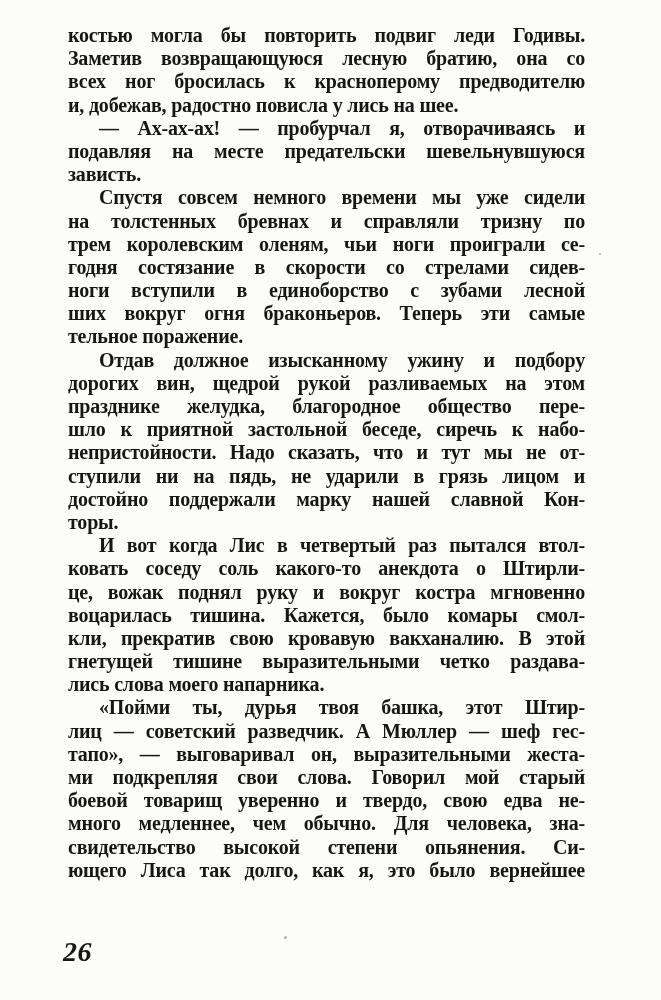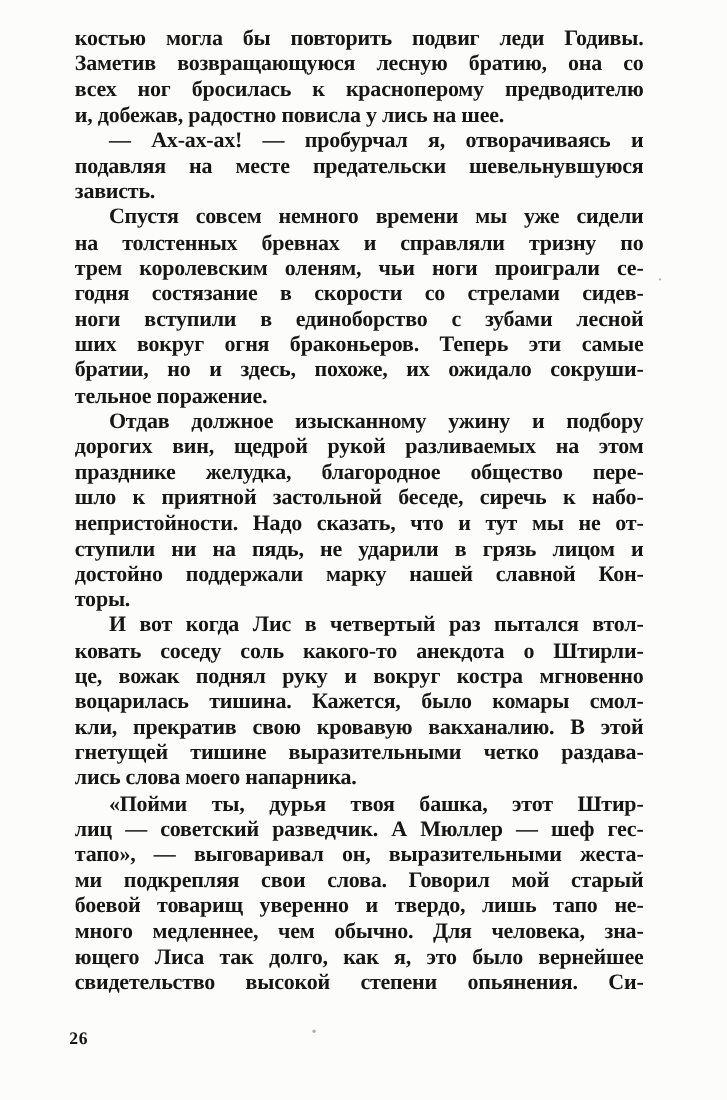--- a/index.html
+++ b/index.html
@@ -41,23 +41,24 @@
   .ln.end {
     text-align-last: left;
   }
   .ln.indent {
     text-indent: 31px;
   }
   .page-number {
     position: absolute;
     left: 63px;
     top: 936px;
-    font-size: 16px;
+    font-size: 28px;
     font-weight: 600;
     letter-spacing: 0.5px;
+    font-style: italic;
   }
   .speck {
     position: absolute;
     border-radius: 50%;
     opacity: 0.55;
   }
   .speck-1 { left: 284px; top: 936px; width: 3px; height: 3px; }
   .speck-2 { left: 599px; top: 253px; width: 2px; height: 2px; }
 </style>
 </head>
@@ -76,21 +77,20 @@
         <div class="ln">подавляя на месте предательски шевельнувшуюся</div>
         <div class="ln end">зависть.</div>
       </div>
       <div class="para">
         <div class="ln indent">Спустя совсем немного времени мы уже сидели</div>
         <div class="ln">на толстенных бревнах и справляли тризну по</div>
         <div class="ln">трем королевским оленям, чьи ноги проиграли се-</div>
         <div class="ln">годня состязание в скорости со стрелами сидев-</div>
         <div class="ln">ноги вступили в единоборство с зубами лесной</div>
         <div class="ln">ших вокруг огня браконьеров. Теперь эти самые</div>
-        <div class="ln">братии, но и здесь, похоже, их ожидало сокруши-</div>
         <div class="ln end">тельное поражение.</div>
       </div>
       <div class="para">
         <div class="ln indent">Отдав должное изысканному ужину и подбору</div>
         <div class="ln">дорогих вин, щедрой рукой разливаемых на этом</div>
         <div class="ln">празднике желудка, благородное общество пере-</div>
         <div class="ln">шло к приятной застольной беседе, сиречь к набо-</div>
         <div class="ln">непристойности. Надо сказать, что и тут мы не от-</div>
         <div class="ln">ступили ни на пядь, не ударили в грязь лицом и</div>
         <div class="ln">достойно поддержали марку нашей славной Кон-</div>
@@ -103,22 +103,22 @@
         <div class="ln">воцарилась тишина. Кажется, было комары смол-</div>
         <div class="ln">кли, прекратив свою кровавую вакханалию. В этой</div>
         <div class="ln">гнетущей тишине выразительными четко раздава-</div>
         <div class="ln end">лись слова моего напарника.</div>
       </div>
       <div class="para">
         <div class="ln indent">«Пойми ты, дурья твоя башка, этот Штир-</div>
         <div class="ln">лиц — советский разведчик. А Мюллер — шеф гес-</div>
         <div class="ln">тапо», — выговаривал он, выразительными жеста-</div>
         <div class="ln">ми подкрепляя свои слова. Говорил мой старый</div>
-        <div class="ln">боевой товарищ уверенно и твердо, лишь тапо не-</div>
+        <div class="ln">боевой товарищ уверенно и твердо, свою едва не-</div>
         <div class="ln">много медленнее, чем обычно. Для человека, зна-</div>
+        <div class="ln">свидетельство высокой степени опьянения. Си-</div>
         <div class="ln">ющего Лиса так долго, как я, это было вернейшее</div>
-        <div class="ln">свидетельство высокой степени опьянения. Си-</div>
       </div>
     </div>
   <div class="page-number">26</div>
   <div class="speck speck-1" style="background: rgb(107, 107, 107);"></div>
   <div class="speck speck-2" style="background: rgb(107, 107, 107);"></div>
 </div>
 
 </body></html>

